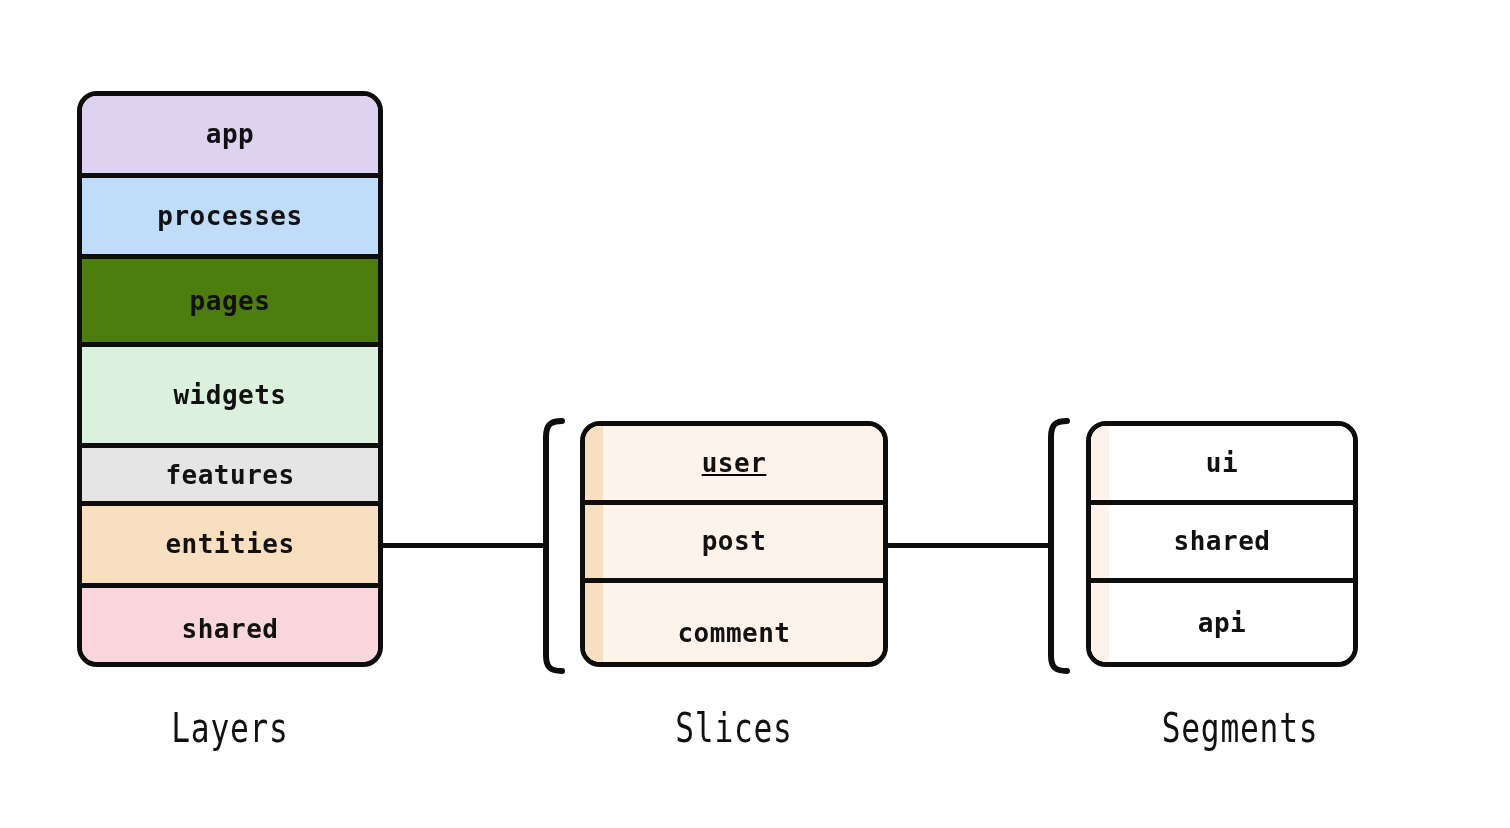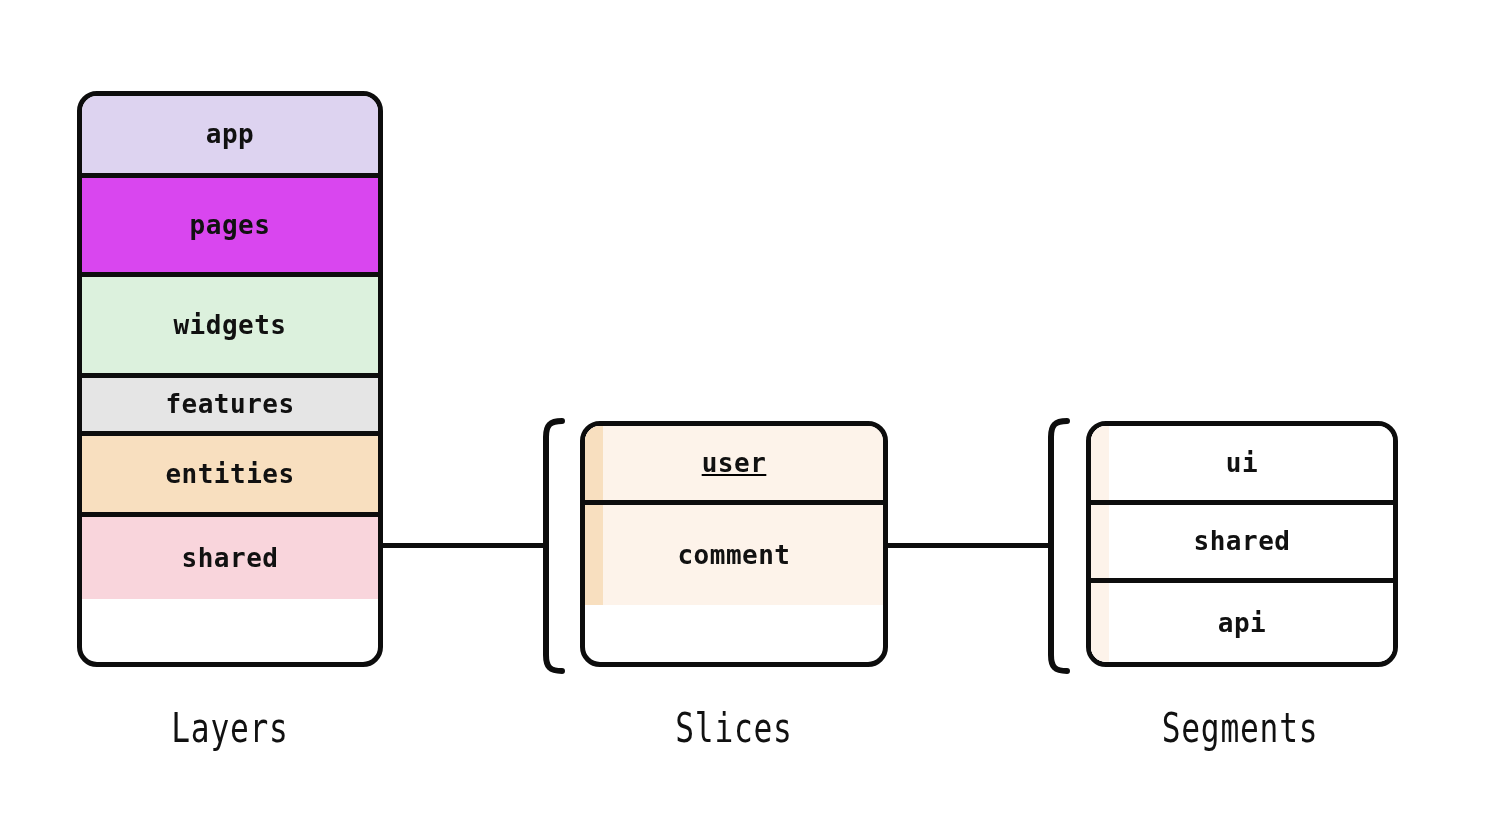--- a/index.html
+++ b/index.html
@@ -91,21 +91,24 @@
 
 <div id="stage" style="background: rgb(255, 255, 255);">
 
   <div class="group" style="left:0; top:0; width:470px; height:828px;">
 
     <div class="stack" style="left: 77px; top: 91px; width: 306px; height: 576px; border-color: rgb(13, 13, 13);">
 
       <div class="row" style="height: 81.6px; background: rgb(221, 211, 240); border-bottom-color: rgb(13, 13, 13);">
         <span class="row-label">app</span>
       </div>
-      <div class="row" style="height: 99px; background: #d946ef; border-bottom-color: rgb(13, 13, 13);">
+      <div class="row" style="height: 81.6px; background: rgb(191, 220, 250); border-bottom-color: rgb(13, 13, 13);">
+        <span class="row-label">processes</span>
+      </div>
+      <div class="row" style="height: 88px; background: #4d7c0f; border-bottom-color: rgb(13, 13, 13);">
         <span class="row-label">pages</span>
       </div>
       <div class="row" style="height: 101px; background: rgb(220, 241, 221); border-bottom-color: rgb(13, 13, 13);">
         <span class="row-label">widgets</span>
       </div>
       <div class="row" style="height: 58px; background: #e5e5e5; border-bottom-color: rgb(13, 13, 13);">
         <span class="row-label">features</span>
       </div>
       <div class="row" style="height: 81.6px; background: rgb(248, 223, 191); border-bottom-color: rgb(13, 13, 13);">
         <span class="row-label">entities</span>
@@ -127,40 +130,44 @@
         <path d="M26 6 C14 6 10 10 10 22 L10 240 C10 252 14 256 26 256" stroke="#0d0d0d" stroke-width="6" stroke-linecap="round" fill="none"></path>
       </svg>
     </div>
 
     <div class="stack" style="left: 580px; top: 421px; width: 308px; height: 246px; border-color: rgb(13, 13, 13);">
 
       <div class="row" style="height: 78.67px; background: rgb(253, 243, 234); border-bottom-color: rgb(13, 13, 13); text-decoration: underline;">
         <span class="row-stripe" style="background: rgb(248, 223, 191);"></span>
         <span class="row-label">user</span>
       </div>
+      <div class="row" style="height: 78.67px; background: rgb(253, 243, 234); border-bottom-color: rgb(13, 13, 13);">
+        <span class="row-stripe" style="background: rgb(248, 223, 191);"></span>
+        <span class="row-label">post</span>
+      </div>
       <div class="row" style="height: 100px; background: rgb(253, 243, 234); border-bottom-color: rgb(13, 13, 13);">
         <span class="row-stripe" style="background: rgb(248, 223, 191);"></span>
         <span class="row-label">comment</span>
       </div>
     </div>
 
     <div class="caption" style="left:580px; top:705px; width:308px;">Slices</div>
   </div>
 
   <div class="connector" style="left: 888px; top: 543px; width: 164px; background: rgb(13, 13, 13);"></div>
 
   <div class="group" style="left:0; top:0; width:1510px; height:828px;">
 
     <div class="bracket" style="left:1041px; top:415px; width:36px; height:262px;">
       <svg width="36" height="262" viewBox="0 0 36 262" fill="none" xmlns="http://www.w3.org/2000/svg" aria-hidden="true">
         <path d="M26 6 C14 6 10 10 10 22 L10 240 C10 252 14 256 26 256" stroke="#0d0d0d" stroke-width="6" stroke-linecap="round" fill="none"></path>
       </svg>
     </div>
 
-    <div class="stack" style="left: 1086px; top: 421px; width: 312px; height: 246px; border-color: rgb(13, 13, 13);">
+    <div class="stack" style="left: 1086px; top: 421px; width: 272px; height: 246px; border-color: rgb(13, 13, 13);">
 
       <div class="row" style="height: 78.67px; background: rgb(255, 255, 255); border-bottom-color: rgb(13, 13, 13);">
         <span class="row-stripe" style="background: rgb(253, 243, 234);"></span>
         <span class="row-label">ui</span>
       </div>
       <div class="row" style="height: 78.67px; background: rgb(255, 255, 255); border-bottom-color: rgb(13, 13, 13);">
         <span class="row-stripe" style="background: rgb(253, 243, 234);"></span>
         <span class="row-label">shared</span>
       </div>
       <div class="row" style="height: 78.67px; background: rgb(255, 255, 255); border-bottom-color: rgb(13, 13, 13);">

